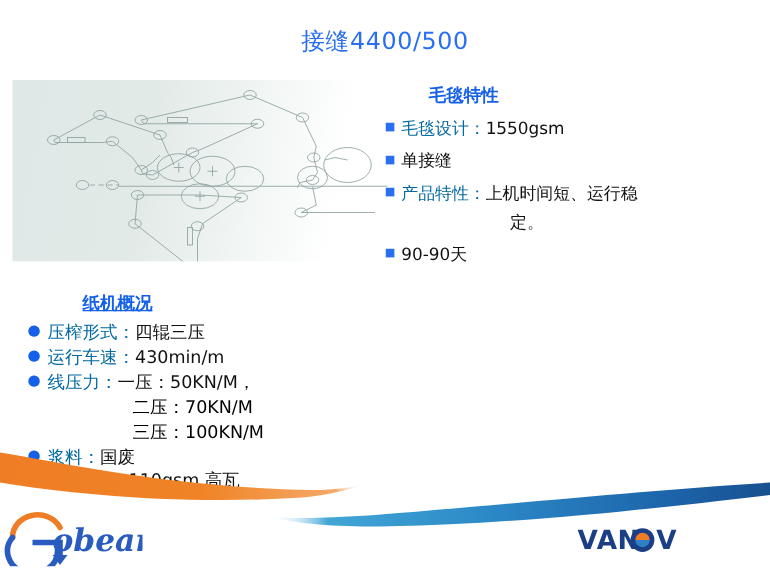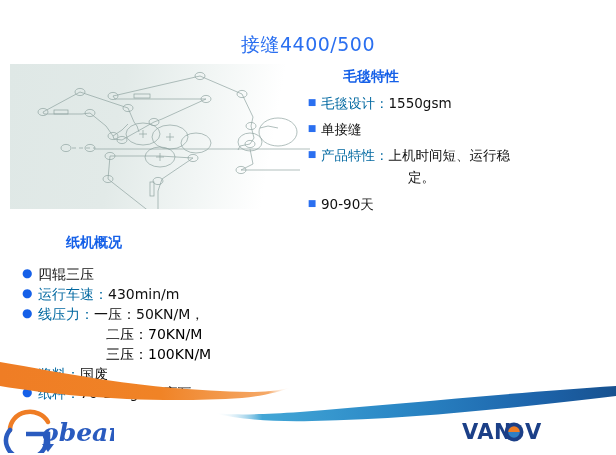--- a/index.html
+++ b/index.html
@@ -15,21 +15,21 @@
     width: 616px;
     height: 455px;
     overflow: hidden;
     background: #ffffff;
   }
 
   
   .slide-title {
     position: absolute;
     left: 0;
-    top: 32px;
+    top: 20px;
     width: 616px;
     text-align: center;
     color: #2a6ff0;
     font-size: 19px;
     letter-spacing: 0.5px;
     white-space: nowrap;
   }
 
   
   .diagram-wrap {
@@ -102,21 +102,22 @@
 
   
   .left-block {
     position: absolute;
     left: 22px;
     top: 234px;
     width: 280px;
   }
   .left-block .block-heading {
     padding-left: 44px;
-    margin-bottom: 14px;
+    margin-bottom: 6px;
+    text-decoration: underline;
   }
   .lrow {
     display: flex;
     align-items: baseline;
     margin-bottom: 2px;
     font-size: 14px;
     line-height: 1.28;
   }
   .rd-bullet {
     flex: 0 0 auto;
@@ -270,20 +271,21 @@
       <span class="sq-bullet">■</span>
       <span class="value-k">90-90天</span>
     </div>
   </div>
 
   <div class="left-block">
     <div class="block-heading">纸机概况</div>
 
     <div class="lrow">
       <span class="rd-bullet">●</span>
+      <span class="label-cn">压榨形式：</span>
       <span class="value-k">四辊三压</span>
     </div>
 
     <div class="lrow">
       <span class="rd-bullet">●</span>
       <span class="label-cn">运行车速：</span>
       <span class="value-k">430min/m</span>
     </div>
 
     <div class="lrow">

